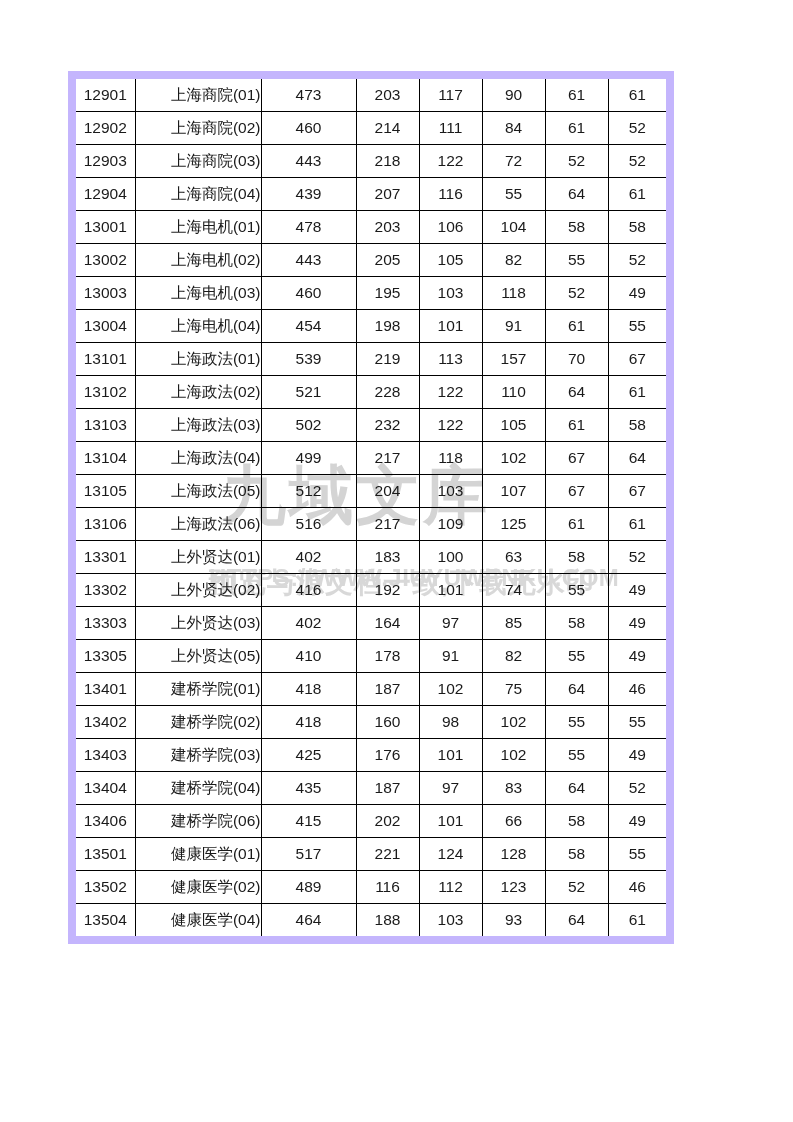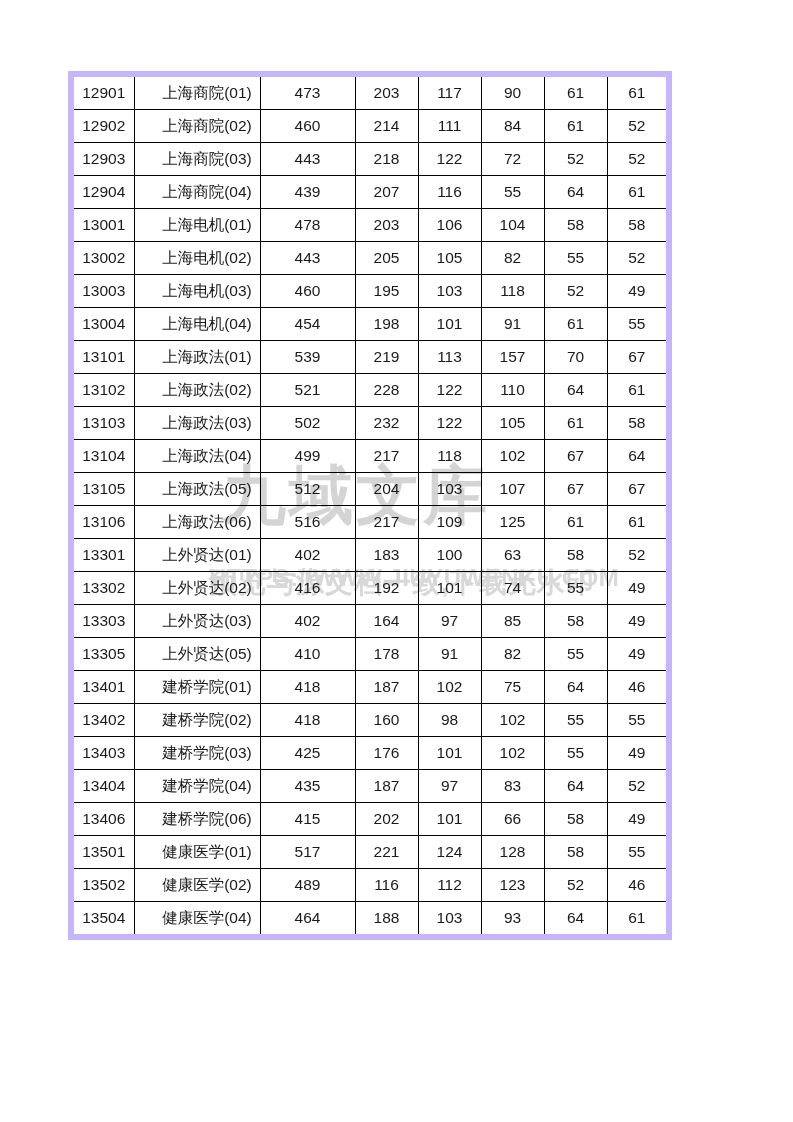--- a/index.html
+++ b/index.html
@@ -56,37 +56,37 @@
   
   table.score-table {
     position: absolute;
     left: 68px;
     top: 71px;
     z-index: 1;
     border-collapse: collapse;
     table-layout: fixed;
     width: 598px;
     background: transparent;
-    border: 6px solid #c4b5fd;
+    border: 8px solid #c4b5fd;
   }
   table.score-table td {
     border: 1px solid #000000;
     height: 32px;
     padding: 0;
     font-size: 15.5px;
     color: #1a1a1a;
     background: transparent;
     overflow: hidden;
     white-space: nowrap;
   }
   table.score-table td.num {
     text-align: center;
   }
   table.score-table td.name {
-    text-align: center;
+    text-align: right;
     padding-left: 20px;
   }
 </style>
 </head>
 <body>
 
 <div class="page">
 
   <div class="watermark-layer">
     <div class="wm-brand">九域文库</div>

